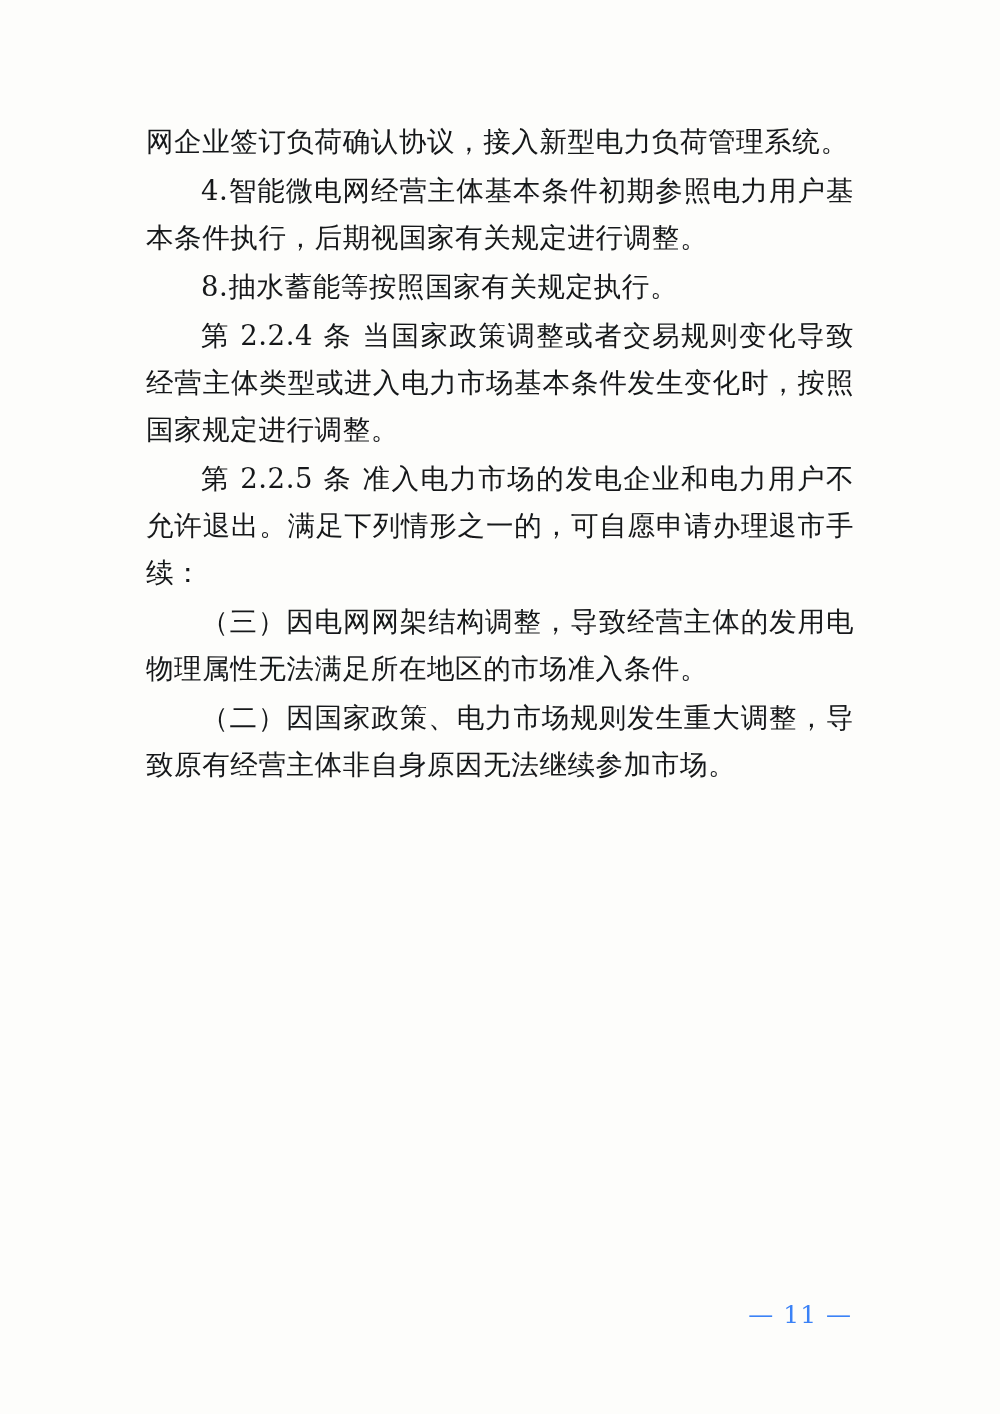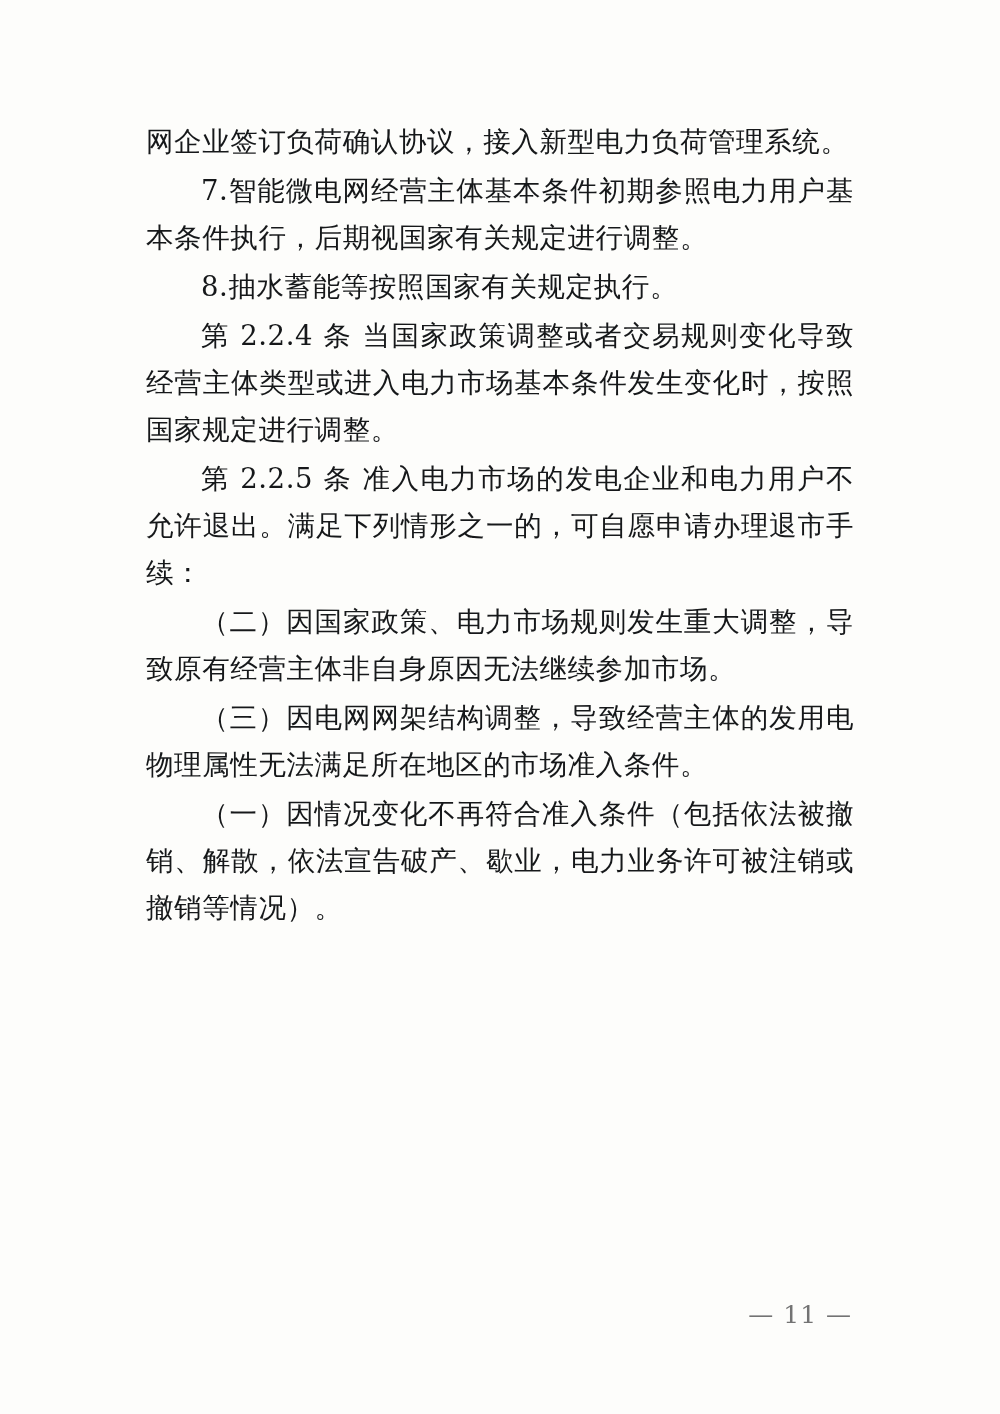--- a/index.html
+++ b/index.html
@@ -41,32 +41,31 @@
   }
   p.indent {
     text-indent: 2em;
   }
   .pagenum {
     position: absolute;
     right: 148px;
     top: 1300px;
     font-size: 25px;
     letter-spacing: 1px;
-    color: #737373;
+    color: #3b82f6;
     font-family: "DejaVu Serif", "Liberation Serif", serif;
   }
 </style>
 </head>
 <body>
 
 <div class="page">
   <div class="content">
     <p class="para">网企业签订负荷确认协议，接入新型电力负荷管理系统。</p>
-    <p class="para indent">7.智能微电网经营主体基本条件初期参照电力用户基本条件执行，后期视国家有关规定进行调整。</p>
+    <p class="para indent">4.智能微电网经营主体基本条件初期参照电力用户基本条件执行，后期视国家有关规定进行调整。</p>
     <p class="para indent">8.抽水蓄能等按照国家有关规定执行。</p>
     <p class="para indent">第 2.2.4 条  当国家政策调整或者交易规则变化导致经营主体类型或进入电力市场基本条件发生变化时，按照国家规定进行调整。</p>
     <p class="para indent">第 2.2.5 条  准入电力市场的发电企业和电力用户不允许退出。满足下列情形之一的，可自愿申请办理退市手续：</p>
+    <p class="para indent">（三）因电网网架结构调整，导致经营主体的发用电物理属性无法满足所在地区的市场准入条件。</p>
     <p class="para indent">（二）因国家政策、电力市场规则发生重大调整，导致原有经营主体非自身原因无法继续参加市场。</p>
-    <p class="para indent">（三）因电网网架结构调整，导致经营主体的发用电物理属性无法满足所在地区的市场准入条件。</p>
-    <p class="para indent">（一）因情况变化不再符合准入条件（包括依法被撤销、解散，依法宣告破产、歇业，电力业务许可被注销或撤销等情况）。</p>
   </div>
   <div class="pagenum">— 11 —</div>
 </div>
 
 </body></html>

